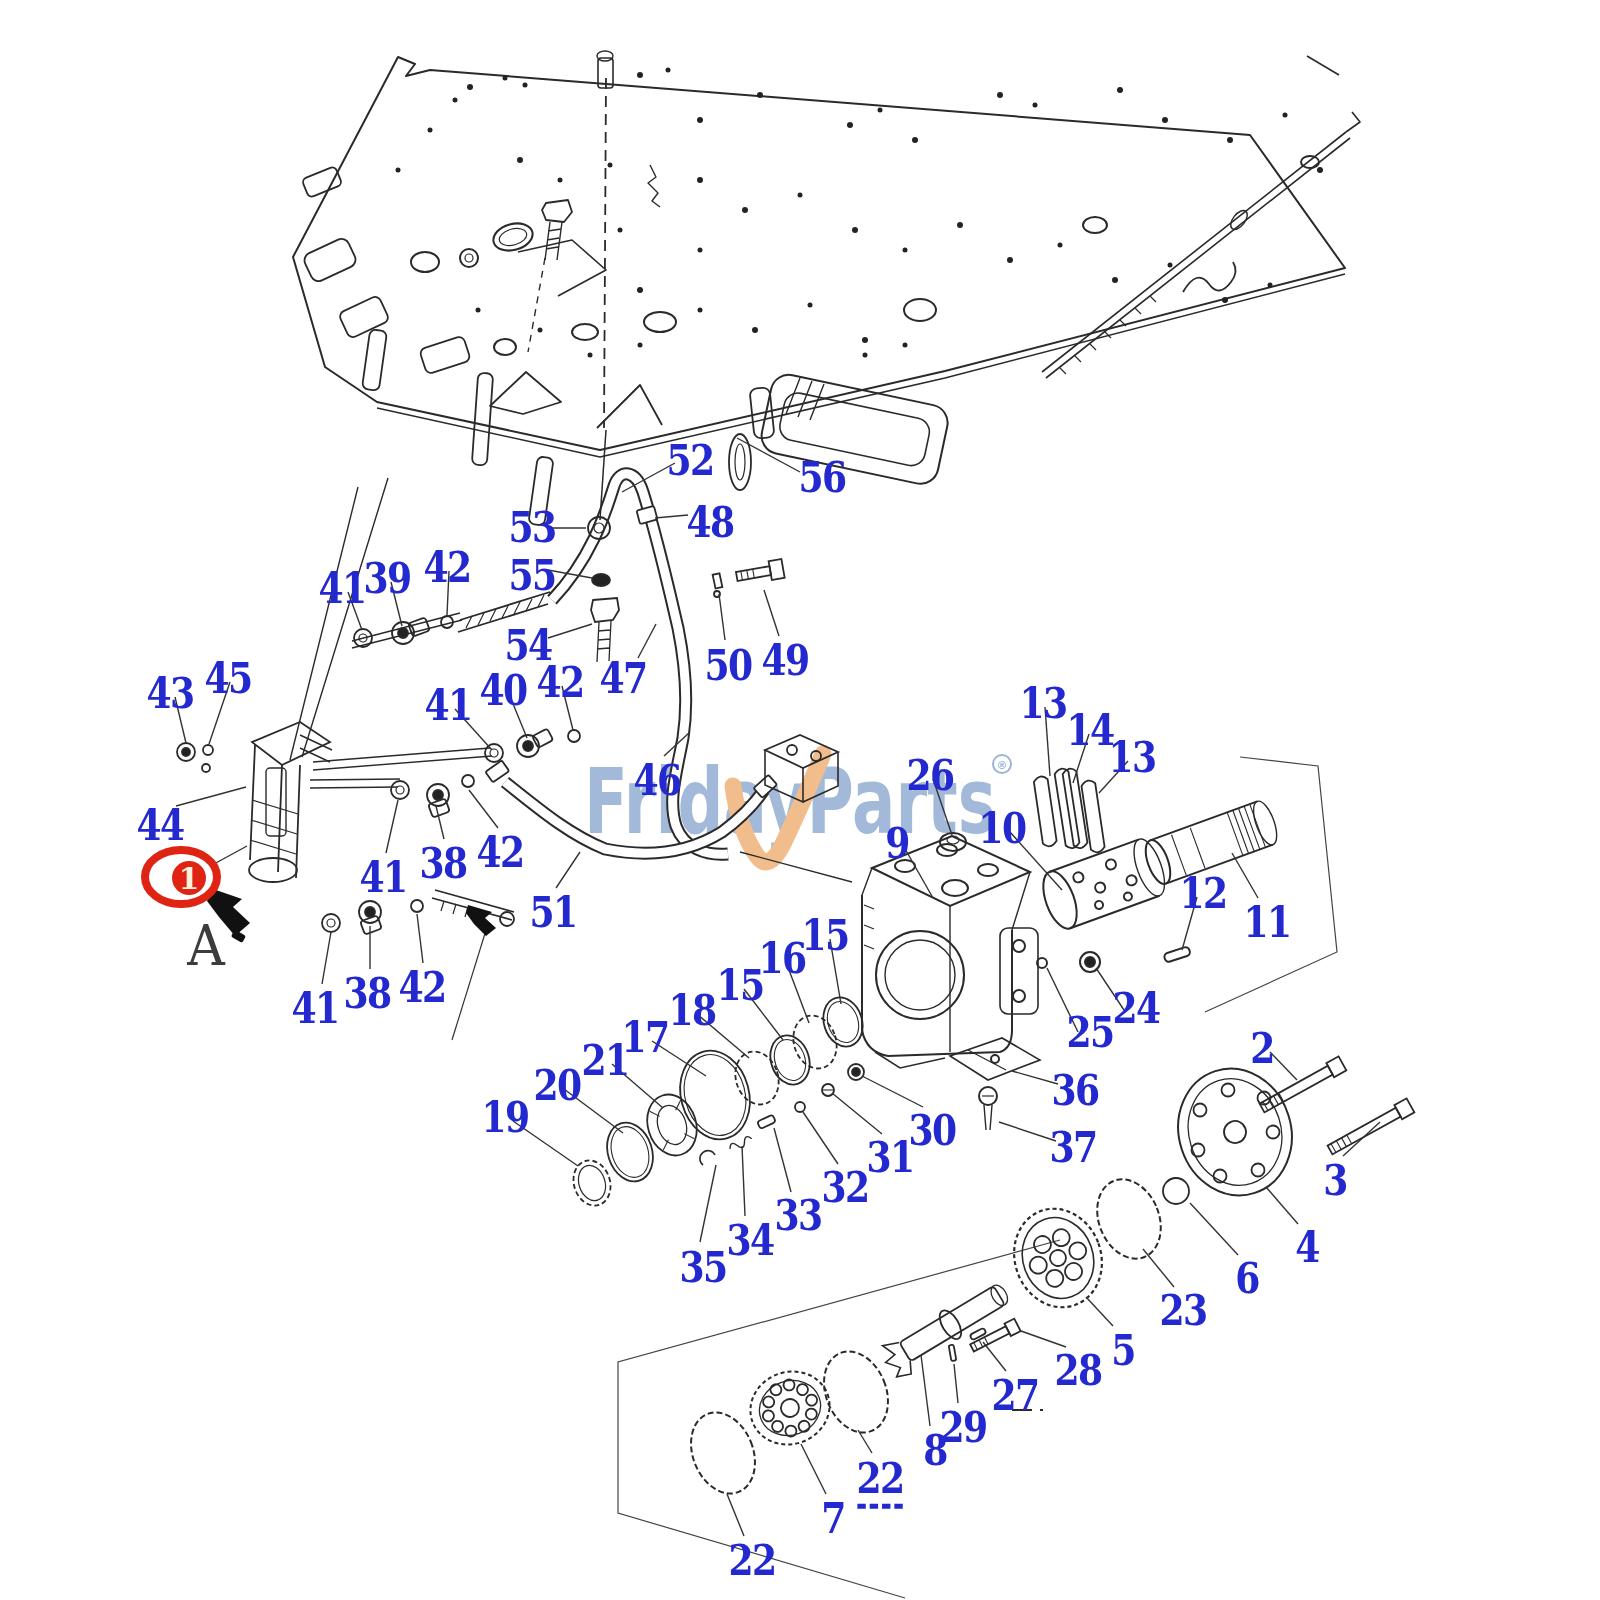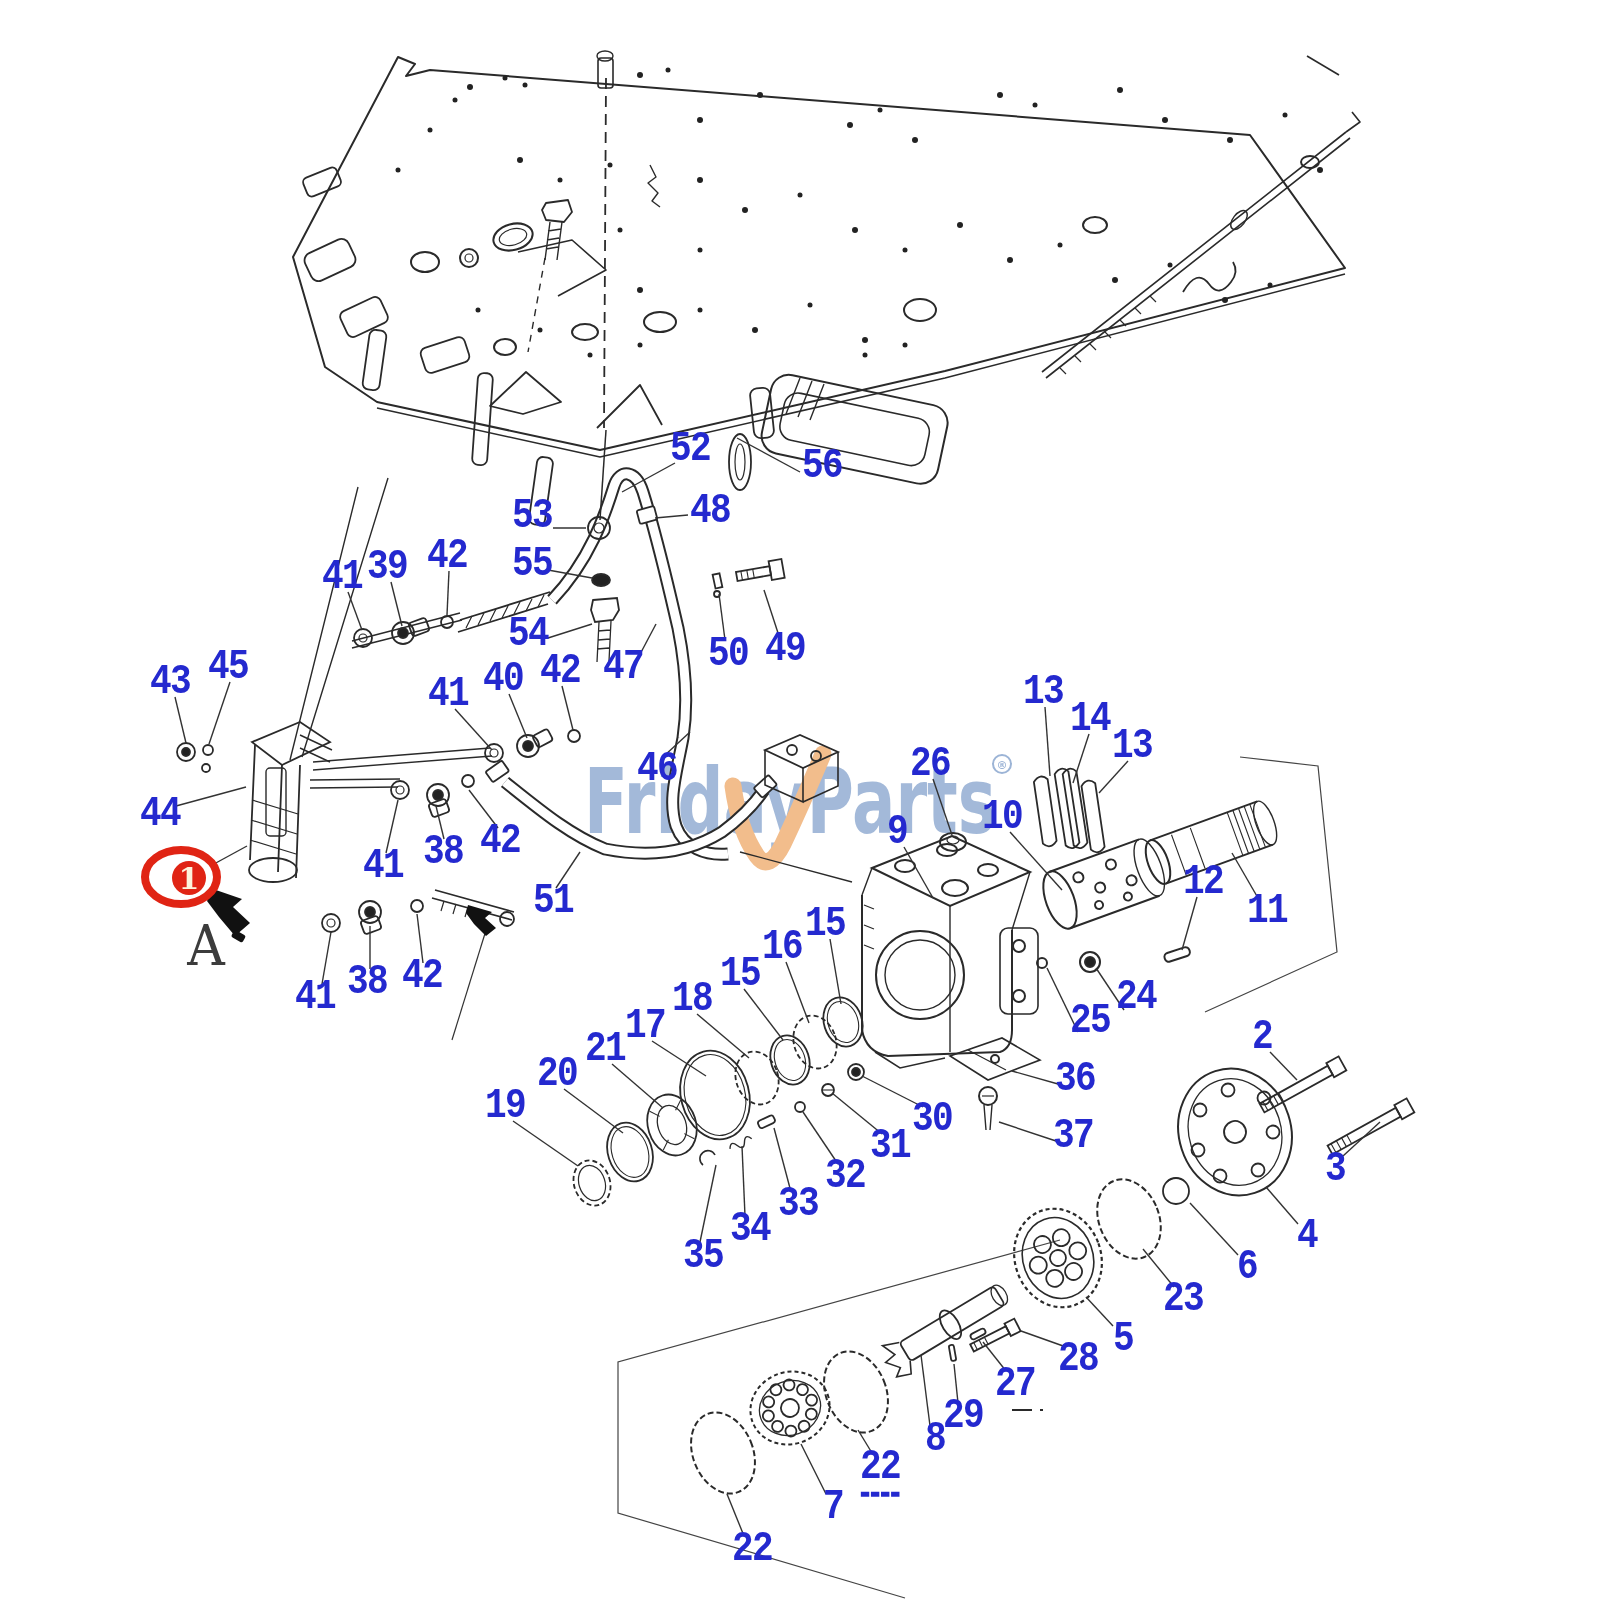--- a/index.html
+++ b/index.html
@@ -1,19 +1,19 @@
 <!DOCTYPE html>
 <html><head>
 <meta charset="utf-8">
 <style>
   html,body{margin:0;padding:0;background:#fff;}
   #stage{position:relative;width:1600px;height:1600px;background:#fff;overflow:hidden;
          font-family:"DejaVu Serif",serif;}
   #art{position:absolute;left:0;top:0;}
-  #callout-layer{position:absolute;left:0;top:0;width:1600px;height:1419px;pointer-events:none;font-family:Liberation Mono, monospace;}
+  #callout-layer{position:absolute;left:0;top:12px;width:1600px;height:1419px;pointer-events:none;}
   .callout{position:absolute;font-weight:700;font-size:43px;letter-spacing:-2px;
            transform:translate(-50%,-54%) scaleX(.84);white-space:nowrap;line-height:1;}
   .callout.u::after{content:'';position:absolute;left:1px;right:1px;bottom:-9px;
            border-bottom:5px dashed currentColor;}
   #view-a{position:absolute;font-family:"DejaVu Serif",serif;font-weight:400;font-size:52px;
           color:#3c3c3c;transform:translate(-50%,-50%) scaleY(1.08);}
 </style>
 </head>
 <body>
 

